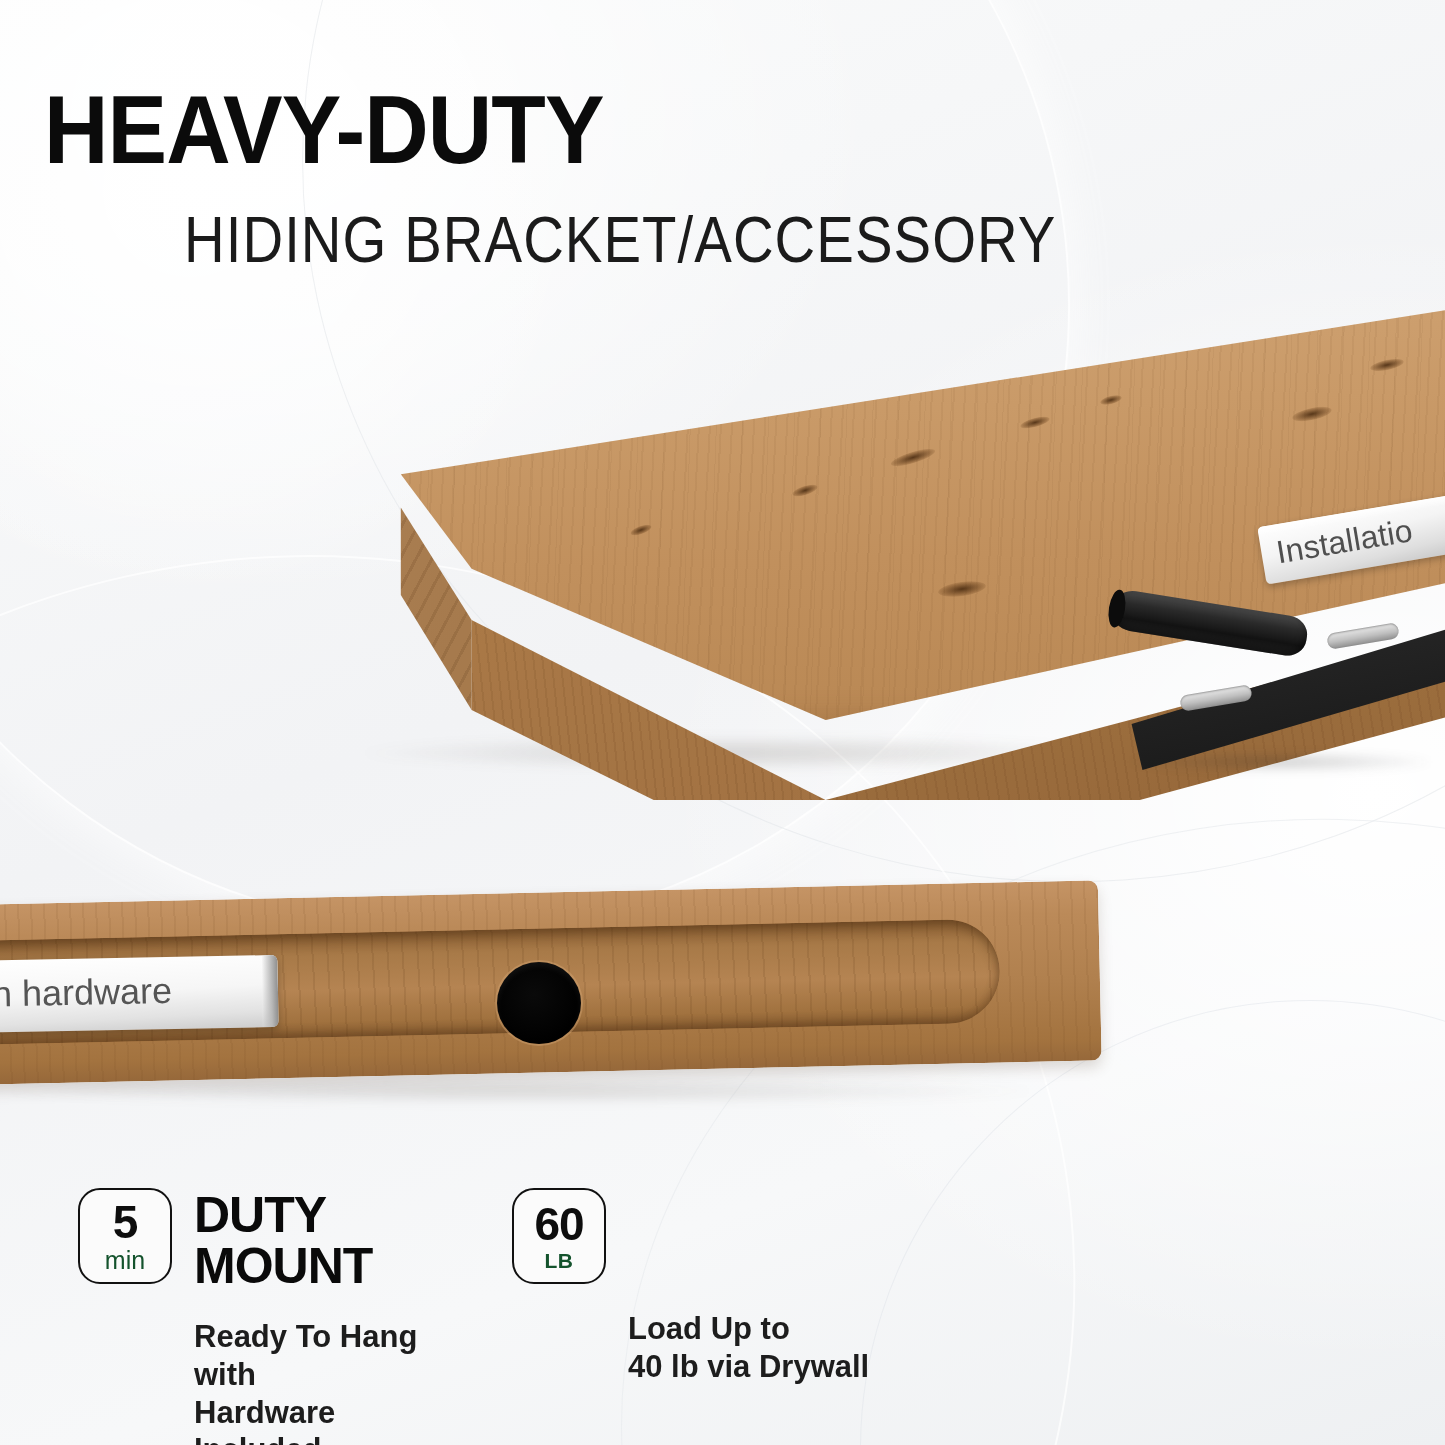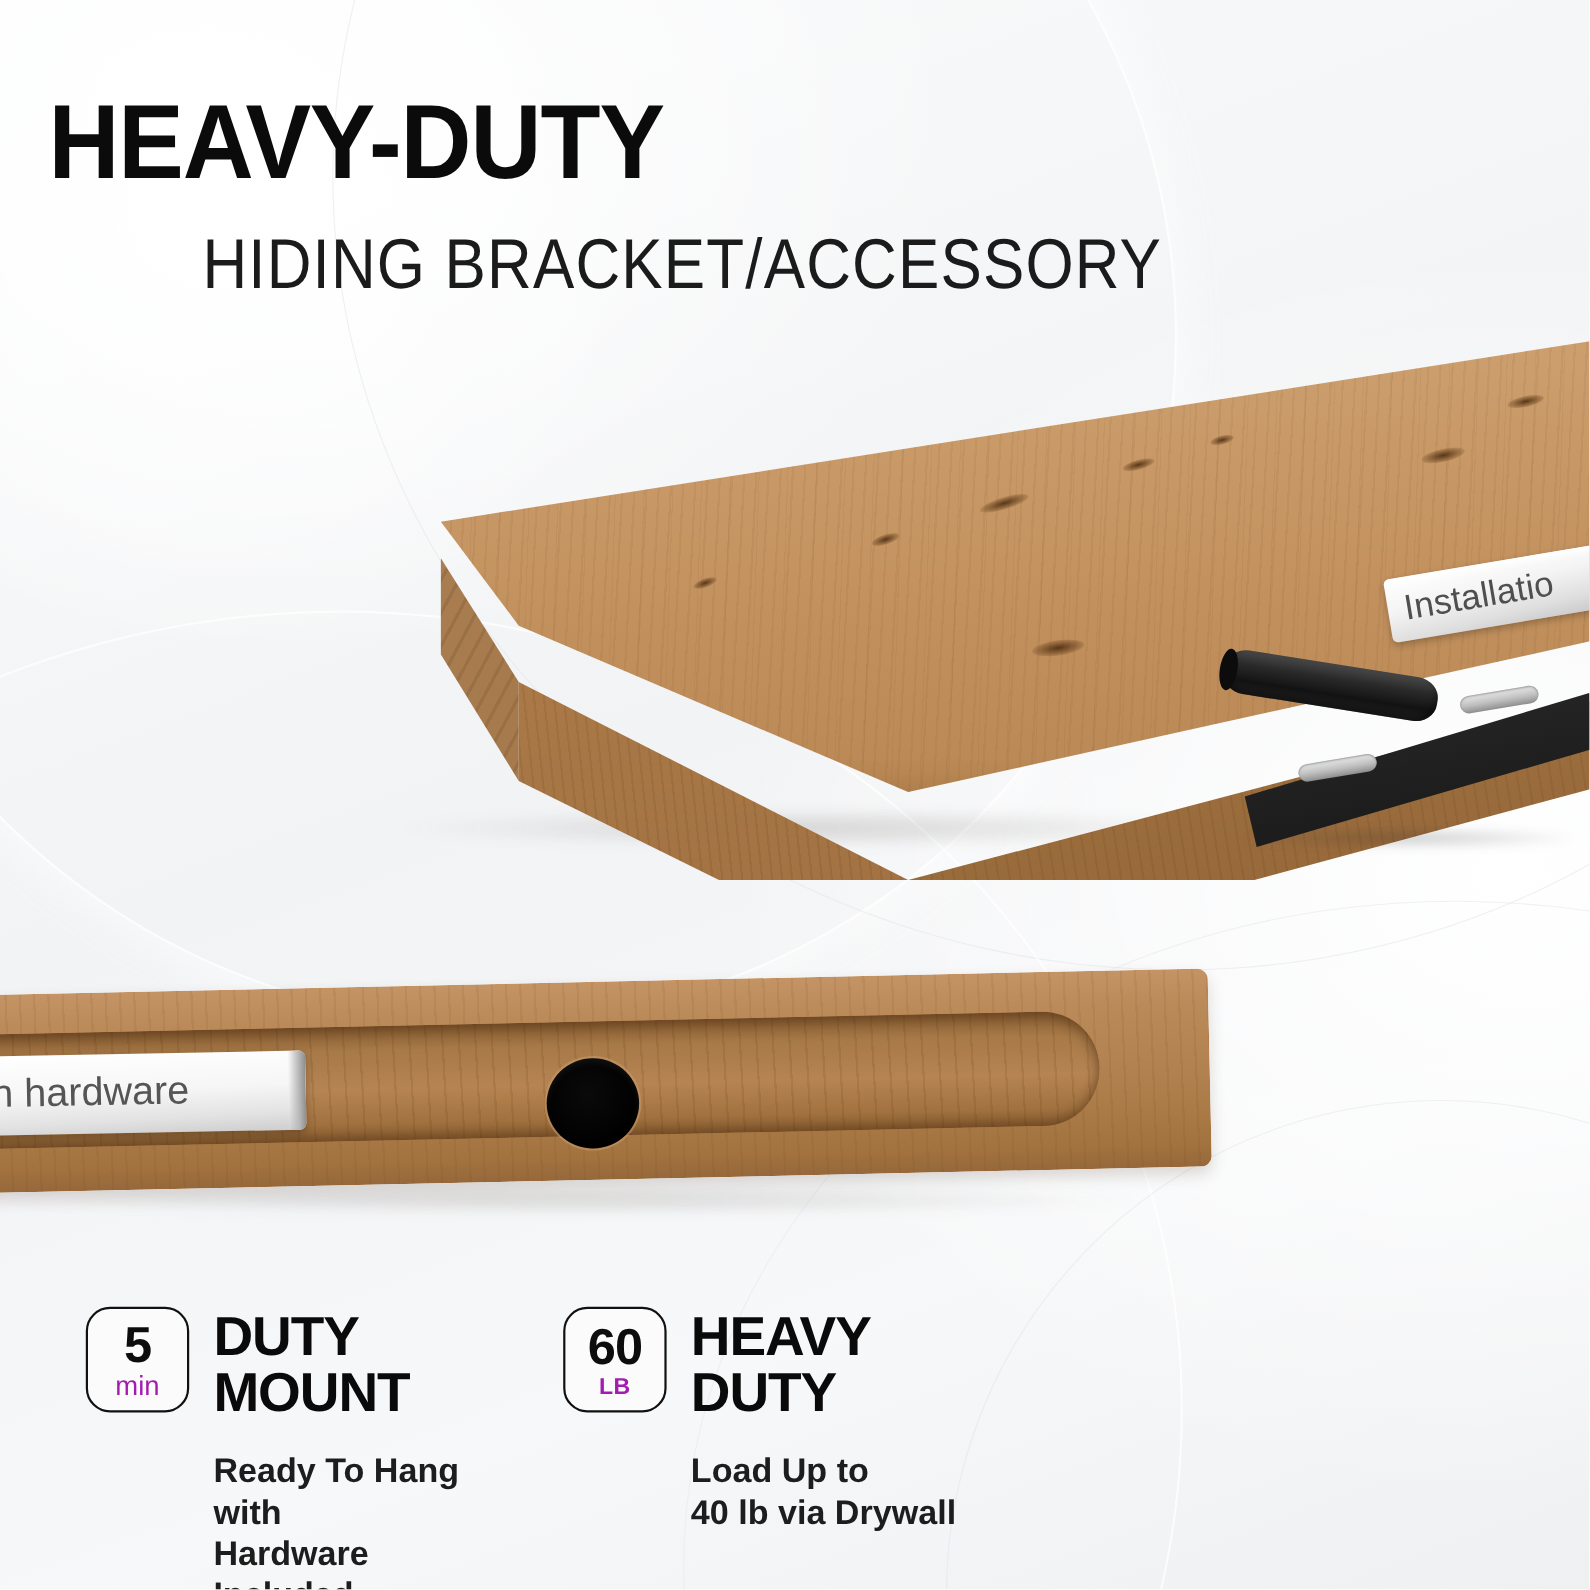--- a/index.html
+++ b/index.html
@@ -340,21 +340,21 @@
   }
   .badge-big {
     font-size: 46px;
     font-weight: 700;
     color: #0d0d0d;
     letter-spacing: -1px;
   }
   .badge-small {
     font-size: 25px;
     font-weight: 400;
-    color: #a21caf;
+    color: #14532d;
     margin-top: 3px;
   }
   .badge-small.tiny { font-size: 21px; font-weight: 600; letter-spacing: .5px; }
 
   .feature-title {
     font-size: 50px;
     font-weight: 700;
     line-height: 1.02;
     color: #0a0a0a;
     letter-spacing: -1px;
@@ -447,22 +447,20 @@
 Hardware Included</div>
     </div>
 
 
     <div class="feature f3">
       <div class="feature-head">
         <div class="badge">
           <span class="badge-big">60</span>
           <span class="badge-small tiny">LB</span>
         </div>
-        <div class="feature-title">HEAVY
-DUTY</div>
       </div>
       <div class="feature-desc">Load Up to
 40 lb via Drywall</div>
     </div>
 
   </div>
 
 </div>
 
 </body></html>

